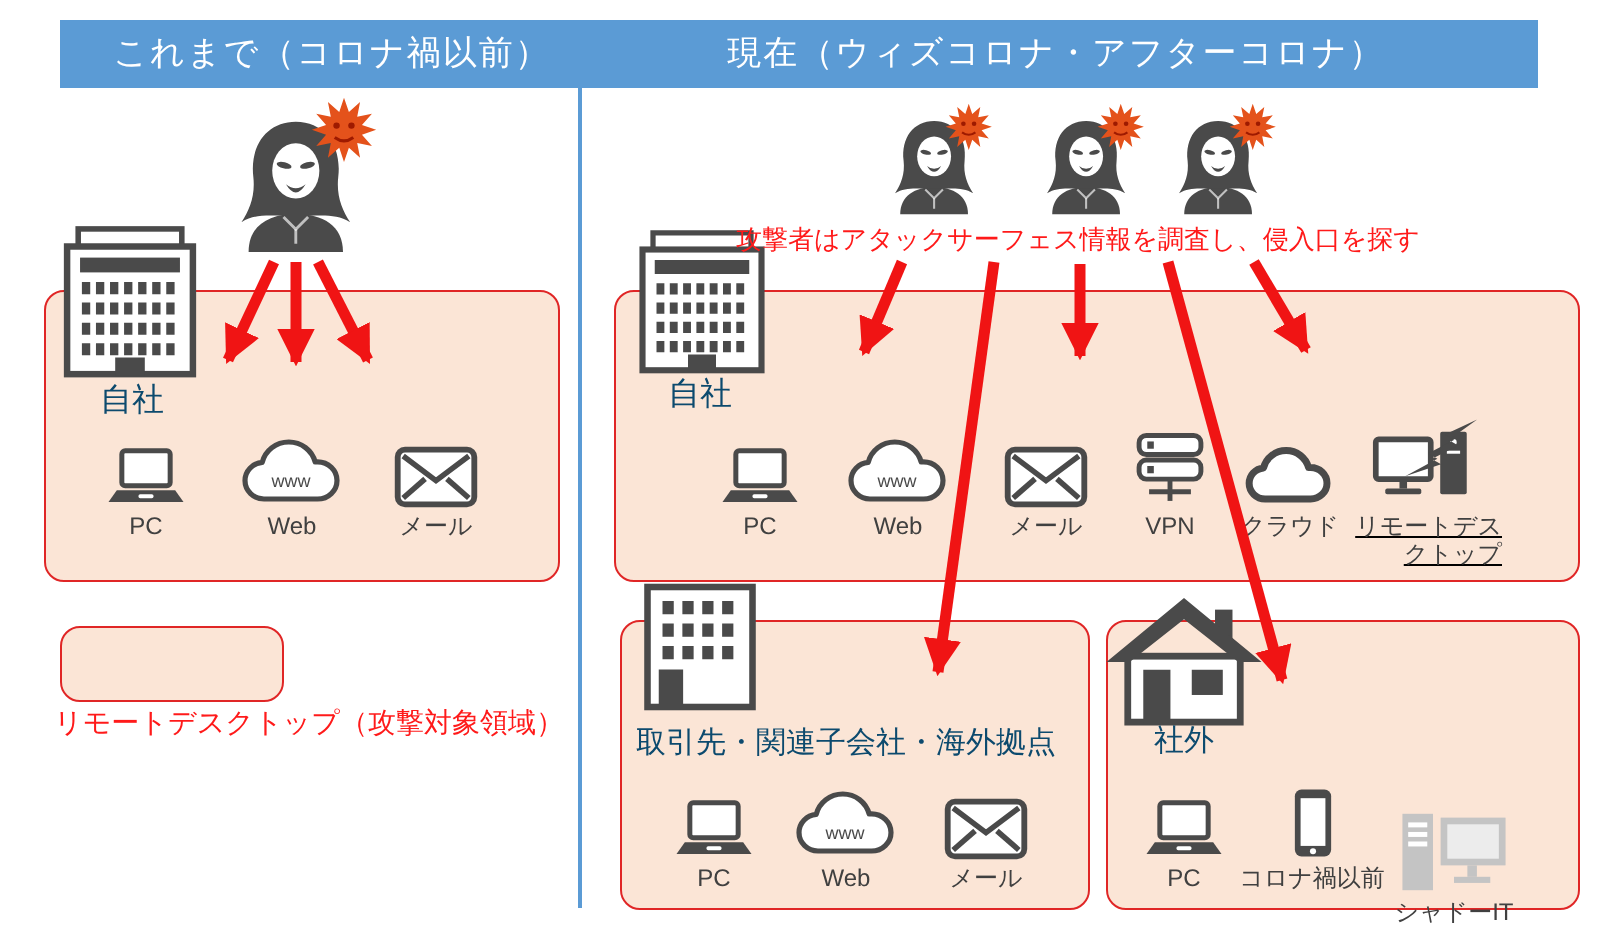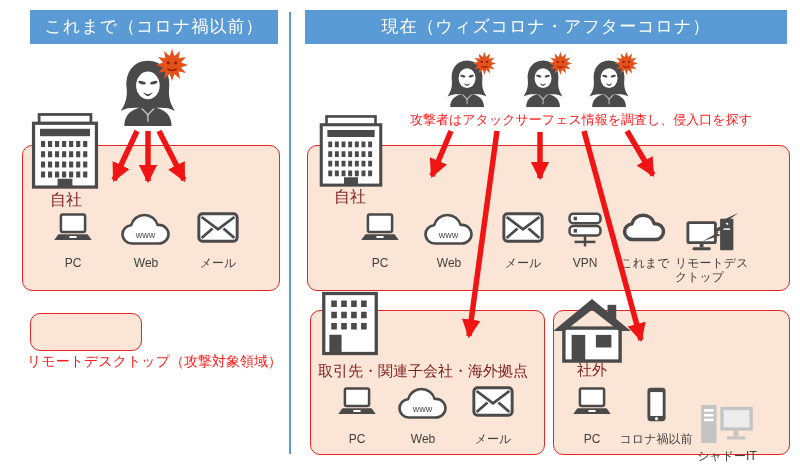--- a/index.html
+++ b/index.html
@@ -2,26 +2,26 @@
 <html><head>
 <meta charset="utf-8">
 <style>
   html,body{margin:0;padding:0;background:#fff;}
   .stage{position:relative;width:800px;height:469px;background:#fff;overflow:hidden;
          font-family:"Liberation Sans","DejaVu Sans",sans-serif;}
   .hdr{position:absolute;background:#5B9BD5;color:#fff;font-size:17px;text-align:center;
        line-height:34px;height:34px;letter-spacing:1px;}
   .divider{position:absolute;background:#5B9BD5;}
   .sbox{position:absolute;background:#FBE5D6;border:1.6px solid #E02626;border-radius:10px;box-sizing:border-box;}
-  .jp{position:absolute;color:#7f1d1d;}
+  .jp{position:absolute;color:#0c4a6e;}
   .red-text{position:absolute;color:#FF1A1A;}
   .device{position:absolute;display:flex;flex-direction:column;align-items:center;}
-  .iconwrap{display:flex;align-items:flex-start;justify-content:center;height:42px;}
+  .iconwrap{display:flex;align-items:flex-end;justify-content:center;height:42px;}
   .device.row2 .iconwrap{height:44px;}
-  .dev-label{margin-top:2px;font-size:12px;color:#404040;text-align:left;line-height:1.18;}
+  .dev-label{margin-top:2px;font-size:12px;color:#404040;text-align:right;line-height:1.18;}
   svg.abs{position:absolute;}
   .overlay{position:absolute;left:0;top:0;pointer-events:none;}
 </style>
 </head>
 <body>
 
 <div class="stage">
 
   <svg width="0" height="0" style="position:absolute" aria-hidden="true">
     <defs>
@@ -112,22 +112,22 @@
         <rect x="22" y="4" width="34" height="25" fill="#C4C4C4"></rect>
         <rect x="25.5" y="7.5" width="27" height="18" fill="#ECECEC"></rect>
         <rect x="36" y="29" width="5" height="6" fill="#C4C4C4"></rect>
         <rect x="29" y="35" width="19" height="3.2" fill="#C4C4C4"></rect>
       </symbol>
     </defs>
   </svg>
 
   <div class="divider" style="left:289px;top:12px;width:2px;height:442px;"></div>
 
-  <div class="hdr" style="left:30px;top:10px;width:248px;">これまで（コロナ禍以前）</div>
-  <div class="hdr" style="left:305px;top:10px;width:482px;">現在（ウィズコロナ・アフターコロナ）</div>
+  <div class="hdr" style="left:30px;top:10px;width:248px;padding-left:12px;">これまで（コロナ禍以前）</div>
+  <div class="hdr" style="left:287px;top:10px;width:482px;">現在（ウィズコロナ・アフターコロナ）</div>
 
   <div class="sbox" style="left:22px;top:145px;width:258px;height:146px;"></div>
   <div class="sbox" style="left:307px;top:145px;width:483px;height:146px;"></div>
   <div class="sbox" style="left:310px;top:310px;width:235px;height:145px;"></div>
   <div class="sbox" style="left:553px;top:310px;width:237px;height:145px;"></div>
   <div class="sbox" style="left:30px;top:313px;width:112px;height:38px;"></div>
 
   <svg class="abs" style="left:28px;top:112px;" width="74" height="78">
       <use href="#sym-building-a"></use>
     </svg>
@@ -156,21 +156,21 @@
   <svg class="abs" style="left:584px;top:51px;" width="56" height="58" viewBox="0 0 76 78">
     <use href="#sym-attacker" x="2" y="10" width="64" height="66"></use>
       <use href="#sym-burst" x="41" y="0" width="33" height="33"></use>
   </svg>
 
   <div class="jp" style="left:50px;top:190px;font-size:16px;">自社</div>
   <div class="jp" style="left:334px;top:187px;font-size:16px;">自社</div>
   <div class="jp" style="left:318px;top:362px;font-size:15px;width:222px;">取引先・関連子会社・海外拠点</div>
   <div class="jp" style="left:577px;top:361px;font-size:15px;text-align:center;">社外</div>
 
-  <div class="red-text" style="left:410px;top:111px;font-size:13px;text-align:center;">攻撃者はアタックサーフェス情報を調査し、侵入口を探す</div>
+  <div class="red-text" style="left:368px;top:111px;font-size:13px;text-align:center;">攻撃者はアタックサーフェス情報を調査し、侵入口を探す</div>
   <div class="red-text" style="left:27px;top:353px;font-size:14px;">リモートデスクトップ（攻撃対象領域）</div>
 
   <div class="device" style="left:41px;top:212px;width:64px;">
     <div class="iconwrap">
         <svg width="40" height="31">
           <use href="#sym-laptop"></use>
         </svg>
       </div>
     <div class="dev-label">PC</div>
   </div>
@@ -224,23 +224,23 @@
         </svg>
       </div>
     <div class="dev-label">VPN</div>
   </div>
   <div class="device" style="left:613px;top:212px;width:64px;">
     <div class="iconwrap">
         <svg width="46" height="32">
           <use href="#sym-cloud"></use>
         </svg>
       </div>
-    <div class="dev-label">これまで</div>
-  </div>
-  <div class="device" style="left:675px;top:212px;width:76px;">
+    <div class="dev-label">クラウド</div>
+  </div>
+  <div class="device" style="left:675px;top:212px;width:76px;text-decoration:underline;">
     <div class="iconwrap">
         <svg width="54" height="45">
           <use href="#sym-remote"></use>
         </svg>
       </div>
     <div class="dev-label">リモートデスクトップ</div>
   </div>
 
   <div class="device row2" style="left:325px;top:386px;width:64px;">
     <div class="iconwrap">

